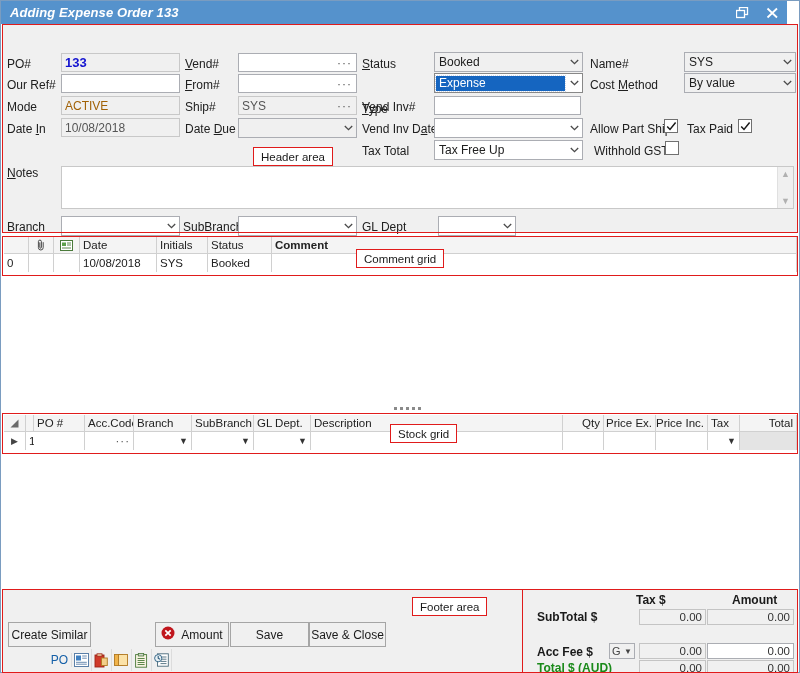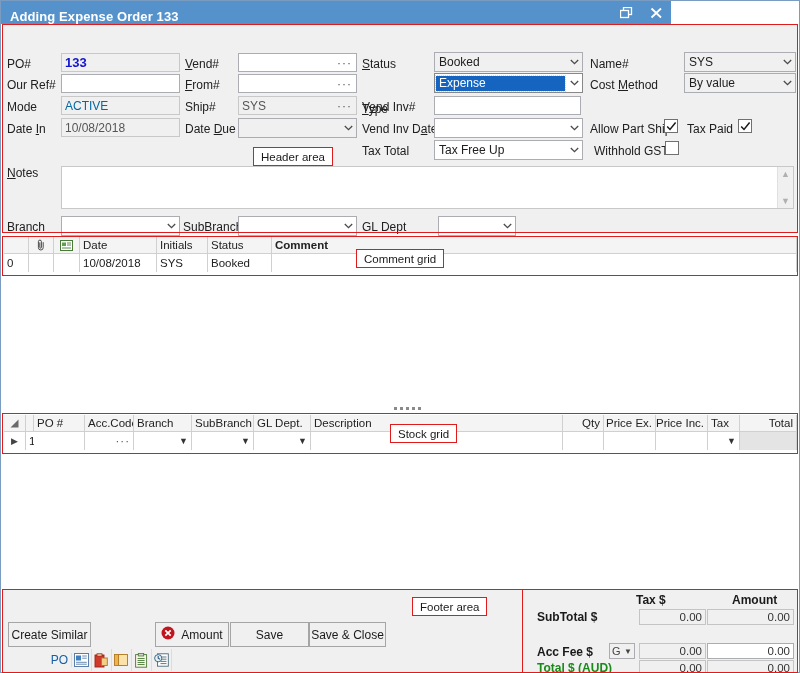--- a/index.html
+++ b/index.html
@@ -14,23 +14,23 @@
   }
   #app {
     position: relative;
     width: 800px; height: 673px;
     border: 1px solid #7a9cc0;
     background: #ffffff;
   }
 
   
   .titlebar {
-    position: absolute; left: 0; top: 0; width: 670px; height: 23px;
+    position: absolute; left: 0; top: 0; width: 786px; height: 23px;
     background: #5592cc;
-    display: flex; align-items: flex-end;
+    display: flex; align-items: center; font-style: italic;
   }
   .titlebar .title {
     color: #ffffff; font-weight: bold; font-size: 13px;
     padding-left: 9px; letter-spacing: 0.1px;
   }
   .titlebar .spacer { flex: 1; }
   .tb-btn {
     width: 30px; height: 23px; display: flex; align-items: center; justify-content: center;
     color: #ffffff;
   }
@@ -54,21 +54,21 @@
 
   .fld {
     position: absolute; height: 19px; background: #ffffff;
     border: 1px solid #abadb3; font-size: 12px; color: #202020;
     display: flex; align-items: center; padding: 0 3px; overflow: hidden;
   }
   .fld.ro { background: #f0f0f0; border: 1px solid #c8c8c8; }
   .fld .val { flex: 1; overflow: hidden; white-space: nowrap; }
   .fld .dots { color: #555; font-size: 12px; letter-spacing: 1px; padding-right:1px;}
   .fld.bold-blue .val { color: #1414d0; font-weight: bold; font-size: 13px; }
-  .fld.green .val { color: #0369a1; }
+  .fld.green .val { color: #a16207; }
   .fld.grey-txt .val { color: #555555; }
 
   .combo {
     position: absolute; height: 20px; background: #ffffff;
     border: 1px solid #abadb3; font-size: 12px; color: #202020;
     display: flex; align-items: center; overflow: hidden;
   }
   .combo.ro { background: #f0f0f0; }
   .combo .val { flex: 1; padding: 0 4px; white-space: nowrap; overflow: hidden; }
   .combo .arrow {

